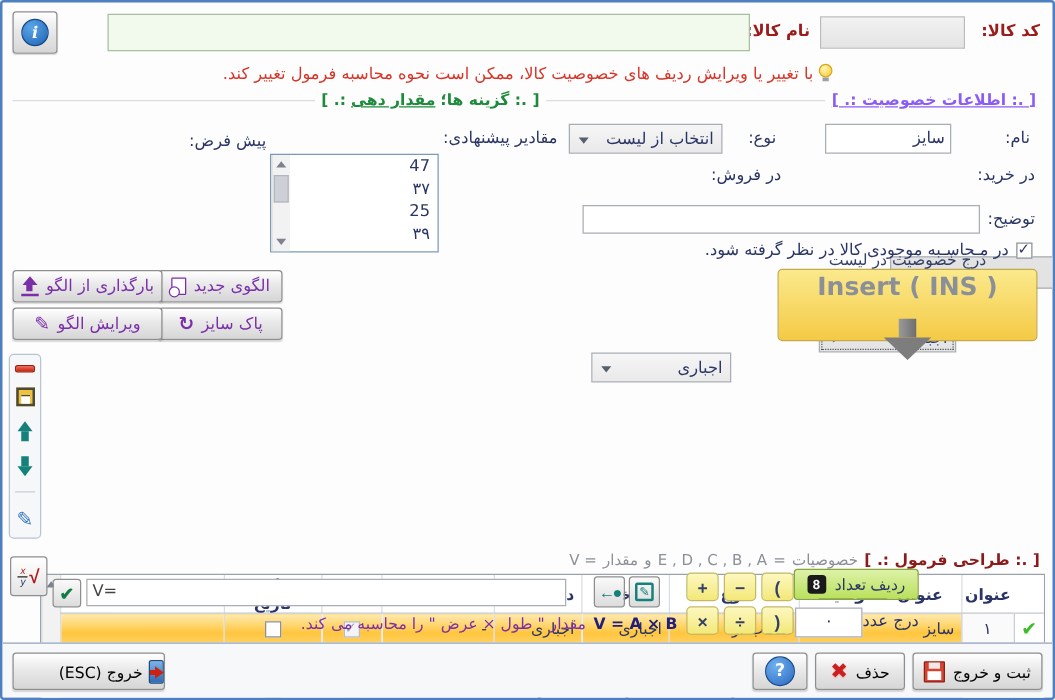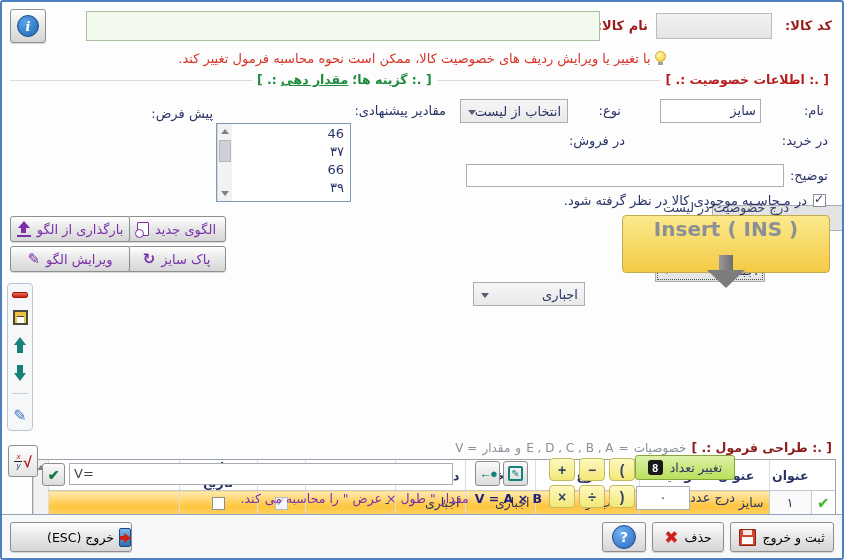--- a/index.html
+++ b/index.html
@@ -166,47 +166,47 @@
   <div class="abs input input-green" style="right:242px; top:9px; width:514px; height:30px; line-height:28px;"><span></span></div>
   <button class="abs btn" style="left:8px; top:7px; width:36px; height:34px;">
     <span class="ico-info">i</span>
   </button>
 
   <div class="abs" style="top:49px; right:140px; left:140px; text-align:center; color:#d63426; font-size:13px;">
     <span class="ico-bulb"><span class="glass"></span><span class="base"></span></span><span>با تغییر یا ویرایش ردیف های خصوصیت کالا، ممکن است نحوه محاسبه فرمول تغییر کند.</span>
   </div>
 
   <div class="abs sect-line" style="top:78px; right:8px; left:8px;"></div>
-  <span class="abs sect-title" style="right:8px; top:70px; font-weight:bold; color:#b91c1c; font-size:12.5px;">[ .: اطلاعات خصوصیت :. ]</span>
+  <span class="abs sect-title" style="right:8px; top:70px; font-weight:bold; color:#8b5cf6; font-size:12.5px;text-decoration:underline;">[ .: اطلاعات خصوصیت :. ]</span>
   <span class="abs sect-title lbl-green" style="left:250px; top:70px; display:flex; gap:4px;">
     <span>[ .: گزینه ها؛</span>
     <span style="text-decoration:underline;">مقدار دهی</span>
     <span>:. ]</span>
   </span>
 
   <span class="abs lbl-navy" style="right:18px; top:101px;">نام:</span>
   <div class="abs input" style="right:81px; top:97px; width:101px; height:24px; line-height:22px;"><span>سایز</span></div>
 
   <span class="abs lbl-navy" style="right:221px; top:101px;">نوع:</span>
-  <div class="abs dropdown" style="right:274px; top:97px; width:108px;">
+  <div class="abs dropdown" style="right:264px; top:97px; width:123px;">
     <span>انتخاب از لیست</span>
     <span class="chev"></span>
   </div>
 
   <span class="abs lbl-navy" style="right:396px; top:101px;">مقادیر پیشنهادی:</span>
   <div class="abs listbox" style="right:491px; top:97px; width:135px; height:79px;">
     <div class="vscroll">
       <span class="up"></span>
       <span class="dn"></span>
       <span class="thumb" style="top:16px; height:22px;"></span>
     </div>
     <div class="items">
-      <div class="item">46</div>
+      <div class="item">47</div>
       <div class="item">۳۷</div>
-      <div class="item">66</div>
+      <div class="item">25</div>
       <div class="item">۳۹</div>
     </div>
   </div>
 
   <span class="abs lbl-navy" style="right:629px; top:104px;">پیش فرض:</span>
   <div class="abs dropdown disabled" style="left:12px; top:100px; width:142px; height:26px;">
     <span></span>
     <span class="chev"></span>
   </div>
 
@@ -390,21 +390,21 @@
   <div class="op-grid abs" style="left:547px; top:456px;">
     <button class="op-btn">+</button>
     <button class="op-btn">−</button>
     <button class="op-btn">(</button>
     <button class="op-btn">×</button>
     <button class="op-btn">÷</button>
     <button class="op-btn">)</button>
   </div>
 
   <button id="count-btn" class="abs" style="right:107px; top:453px; width:100px; height:25px;">
-    <span>تغییر تعداد</span>
+    <span>ردیف تعداد</span>
     <span class="badge">8</span>
   </button>
   <span class="abs lbl-navy" style="right:107px; top:488px;">درج عدد:</span>
   <div class="abs input" style="right:152px; top:484px; width:54px; height:24px; line-height:22px; text-align:center;"><span>۰</span></div>
 
   <div id="hint-line" class="abs" style="right:300px; top:489px;">
     <span class="f">V = A × B</span>
     <span class="p">مقدار " طول × عرض " را محاسبه می کند.</span>
   </div>
 

